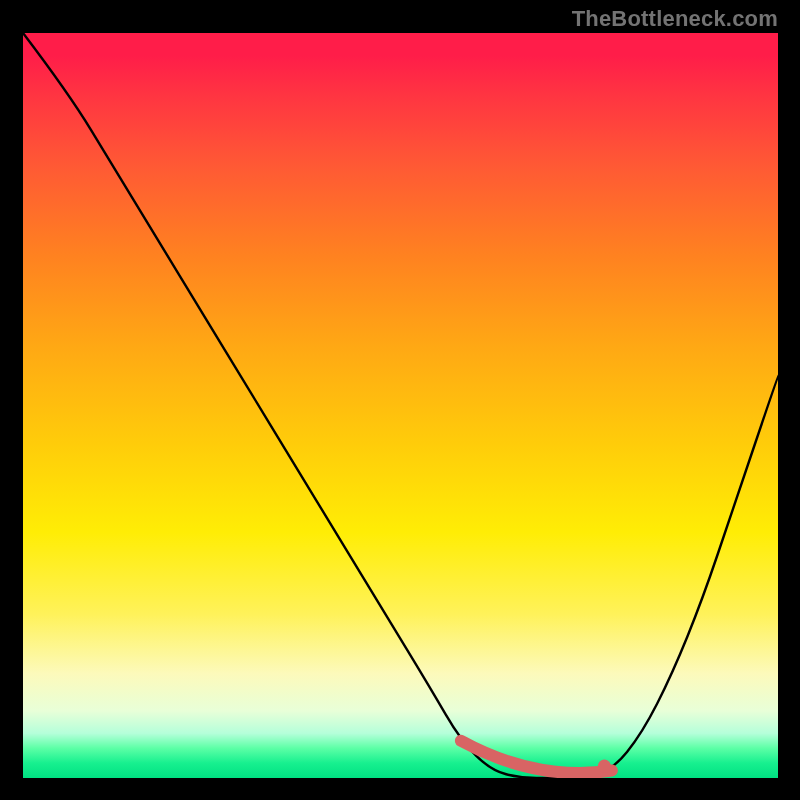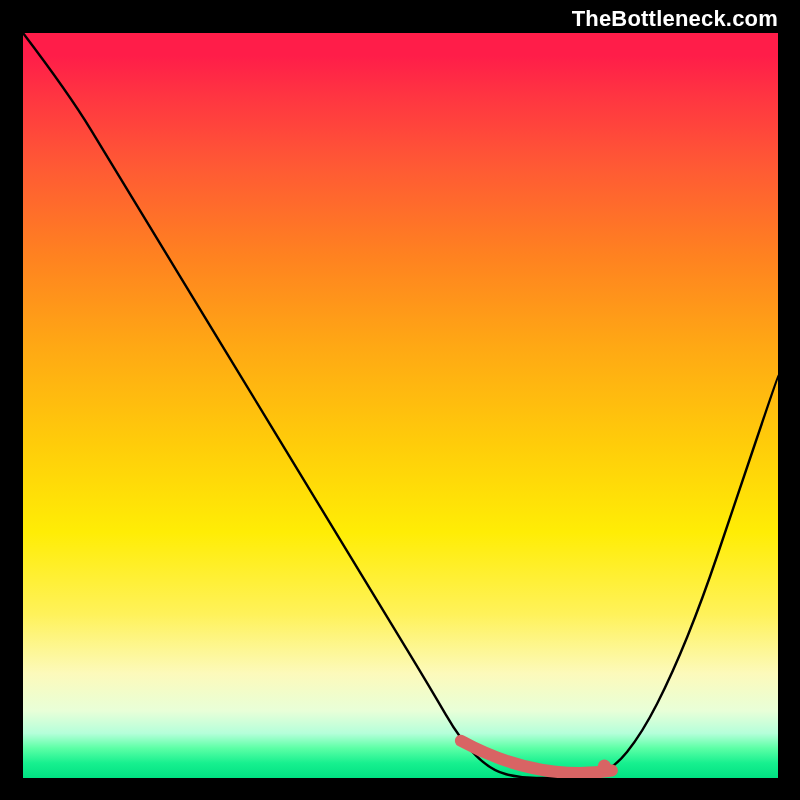--- a/index.html
+++ b/index.html
@@ -50,21 +50,21 @@
     position: absolute;
     inset: 0;
   }
   .watermark {
     position: absolute;
     top: 6px;
     right: 22px;
     font-family: Arial, Helvetica, sans-serif;
     font-size: 22px;
     font-weight: 600;
-    color: #ffffff;
+    color: #737373;
     letter-spacing: 0.2px;
   }
 </style>
 </head>
 <body>
 
 <div class="frame">
   <div class="watermark">TheBottleneck.com</div>
   <div class="plot">
     <div class="gradient"></div>

